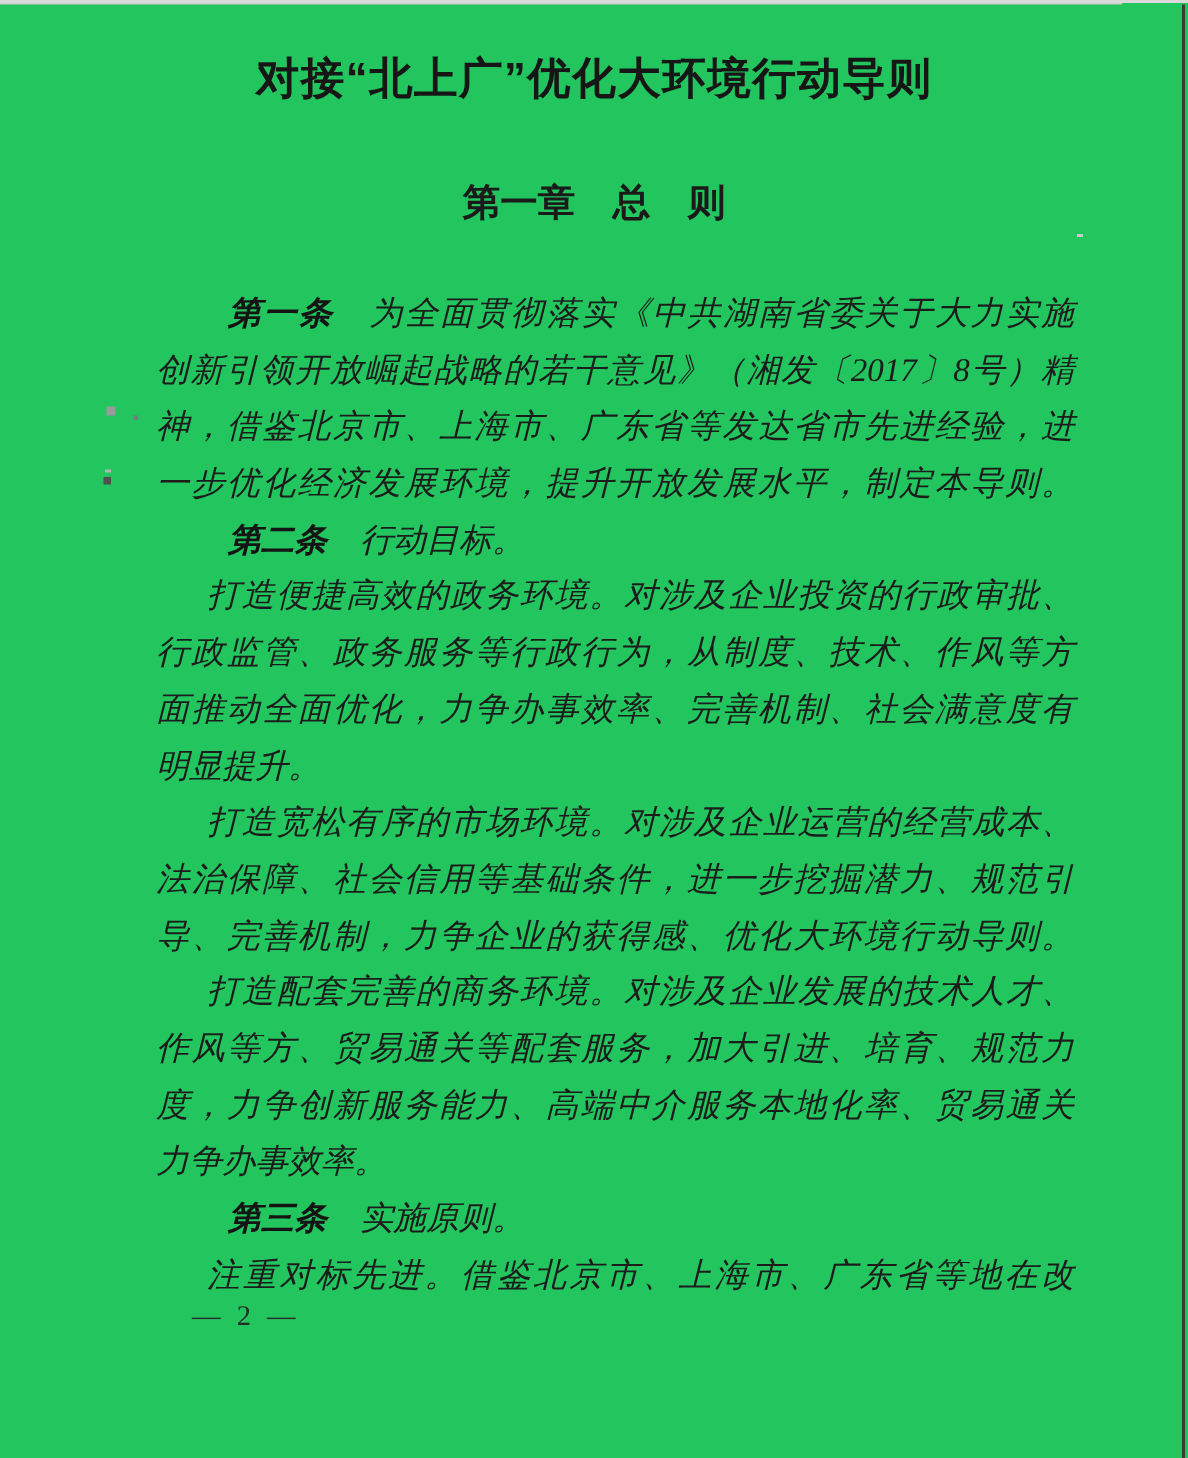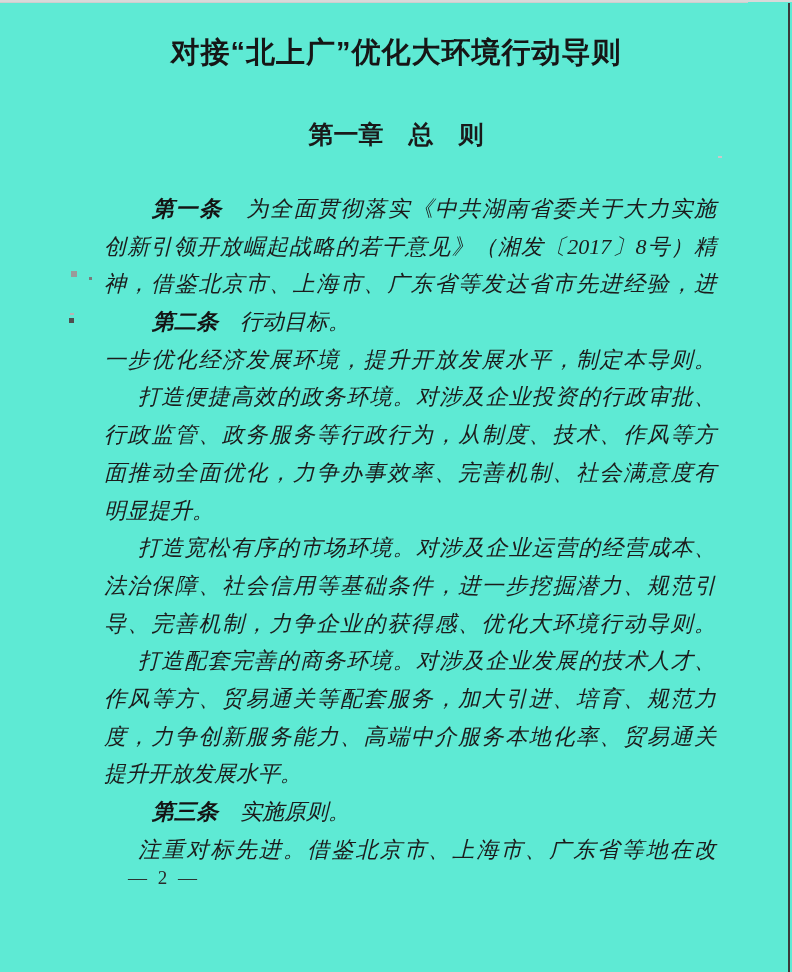--- a/index.html
+++ b/index.html
@@ -1,20 +1,20 @@
 <!DOCTYPE html>
 <html><head>
 <meta charset="utf-8">
 <style>
   html, body { margin: 0; padding: 0; background: #ffffff; }
   .page {
     position: relative;
     width: 792px;
     height: 972px;
-    background: #5eead4;
+    background: #22c55e;
     overflow: hidden;
     font-family: "Liberation Serif", "DejaVu Serif", serif;
     color: #1c1c1c;
   }
   
   .top-band {
     position: absolute; left: 0; top: 0;
     width: 792px; height: 2px; background: #d9d9d9;
   }
   .top-band2 {
@@ -95,32 +95,32 @@
   <div class="speck sp5"></div>
 
   <div class="doc-title">对接“北上广”优化大环境行动导则</div>
 
   <div class="chapter">第一章　总　则</div>
 
   <div class="doc-body">
       <div class="line full ind-article"><span class="art">第一条</span><span>　为全面贯彻落实《中共湖南省委关于大力实施</span></div>
       <div class="line full"><span>创新引领开放崛起战略的若干意见》（湘发〔2017〕8号）精</span></div>
       <div class="line full"><span>神，借鉴北京市、上海市、广东省等发达省市先进经验，进</span></div>
+      <div class="line full"><span>一步优化经济发展环境，提升开放发展水平，制定本导则。</span></div>
       <div class="line ind-article"><span class="art">第二条</span><span>　行动目标。</span></div>
-      <div class="line full"><span>一步优化经济发展环境，提升开放发展水平，制定本导则。</span></div>
       <div class="line full ind-para"><span>打造便捷高效的政务环境。对涉及企业投资的行政审批、</span></div>
       <div class="line full"><span>行政监管、政务服务等行政行为，从制度、技术、作风等方</span></div>
       <div class="line full"><span>面推动全面优化，力争办事效率、完善机制、社会满意度有</span></div>
       <div class="line"><span>明显提升。</span></div>
       <div class="line full ind-para"><span>打造宽松有序的市场环境。对涉及企业运营的经营成本、</span></div>
       <div class="line full"><span>法治保障、社会信用等基础条件，进一步挖掘潜力、规范引</span></div>
       <div class="line full"><span>导、完善机制，力争企业的获得感、优化大环境行动导则。</span></div>
       <div class="line full ind-para"><span>打造配套完善的商务环境。对涉及企业发展的技术人才、</span></div>
       <div class="line full"><span>作风等方、贸易通关等配套服务，加大引进、培育、规范力</span></div>
       <div class="line full"><span>度，力争创新服务能力、高端中介服务本地化率、贸易通关</span></div>
-      <div class="line"><span>提升开放发展水平。</span></div>
+      <div class="line"><span>力争办事效率。</span></div>
       <div class="line ind-article"><span class="art">第三条</span><span>　实施原则。</span></div>
       <div class="line full ind-para"><span>注重对标先进。借鉴北京市、上海市、广东省等地在改</span></div>
     </div>
 
   <div class="page-number">— 2 —</div>
 
 </div>
 
 </body></html>

